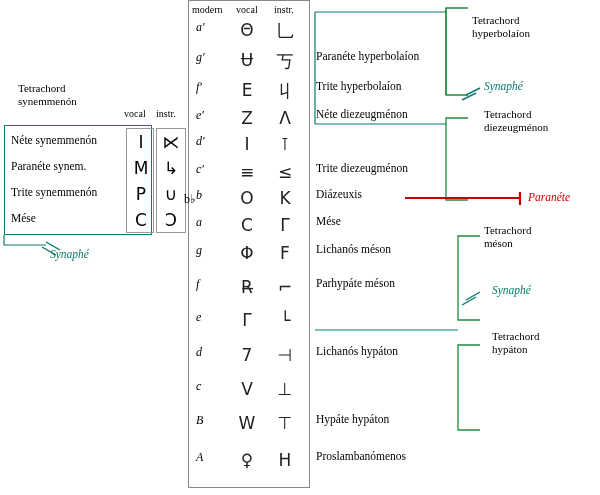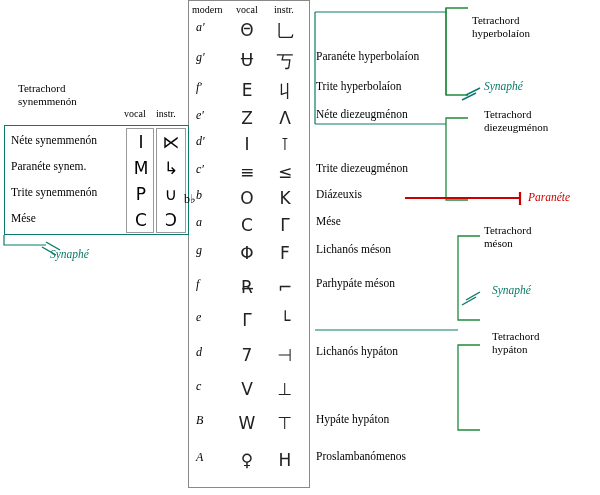--- a/index.html
+++ b/index.html
@@ -43,21 +43,21 @@
   .cell-name{
     position:absolute;left:128px;width:170px;
     font-size:11.5px;color:#000;white-space:nowrap;
   }
   .flat{
     position:absolute;left:190px;font-size:12px;
   }
 
   
   #synemmenon-box{
-    left:4px;top:125px;width:185px;height:110px;
+    left:4px;top:125px;width:148px;height:110px;
     border:1px solid #0a7a6a;
     box-sizing:border-box;
   }
   #synemmenon-box .lbl{
     position:absolute;left:6px;font-size:11.5px;white-space:nowrap;
   }
   .syn-vocal{
     position:absolute;left:128px;width:26px;text-align:center;
     font-size:17px;font-family:"DejaVu Sans", sans-serif;
   }

